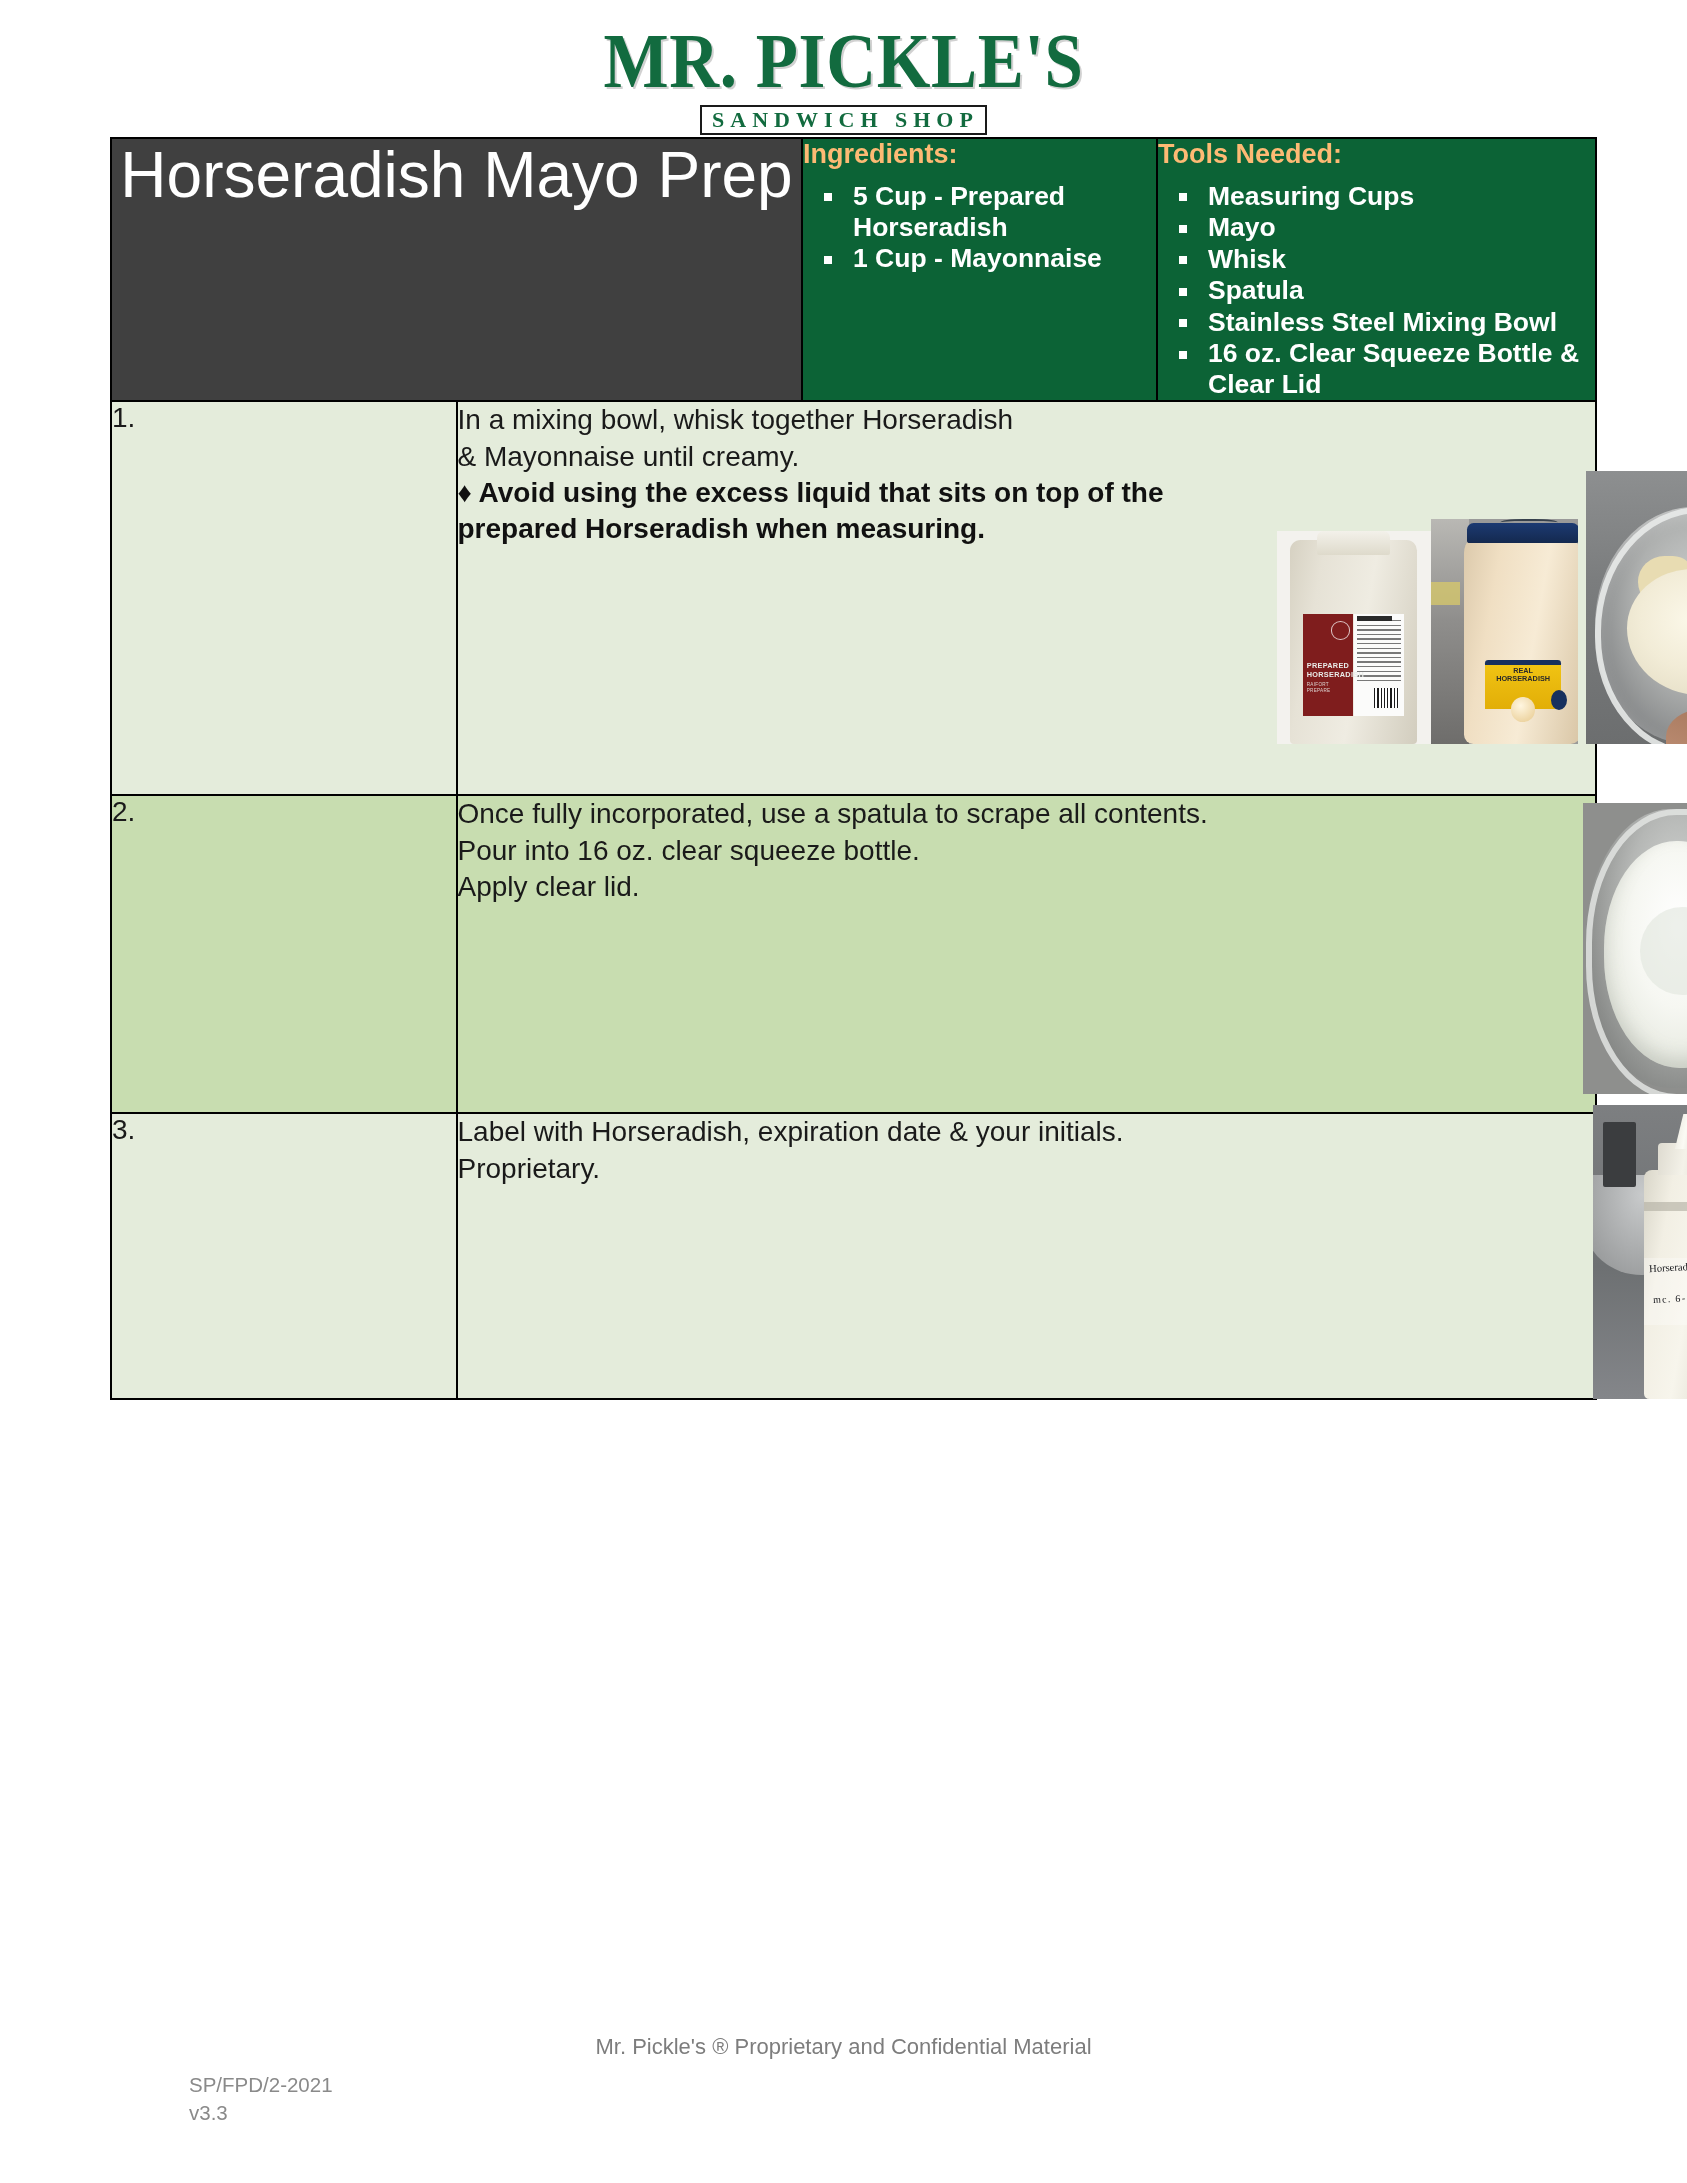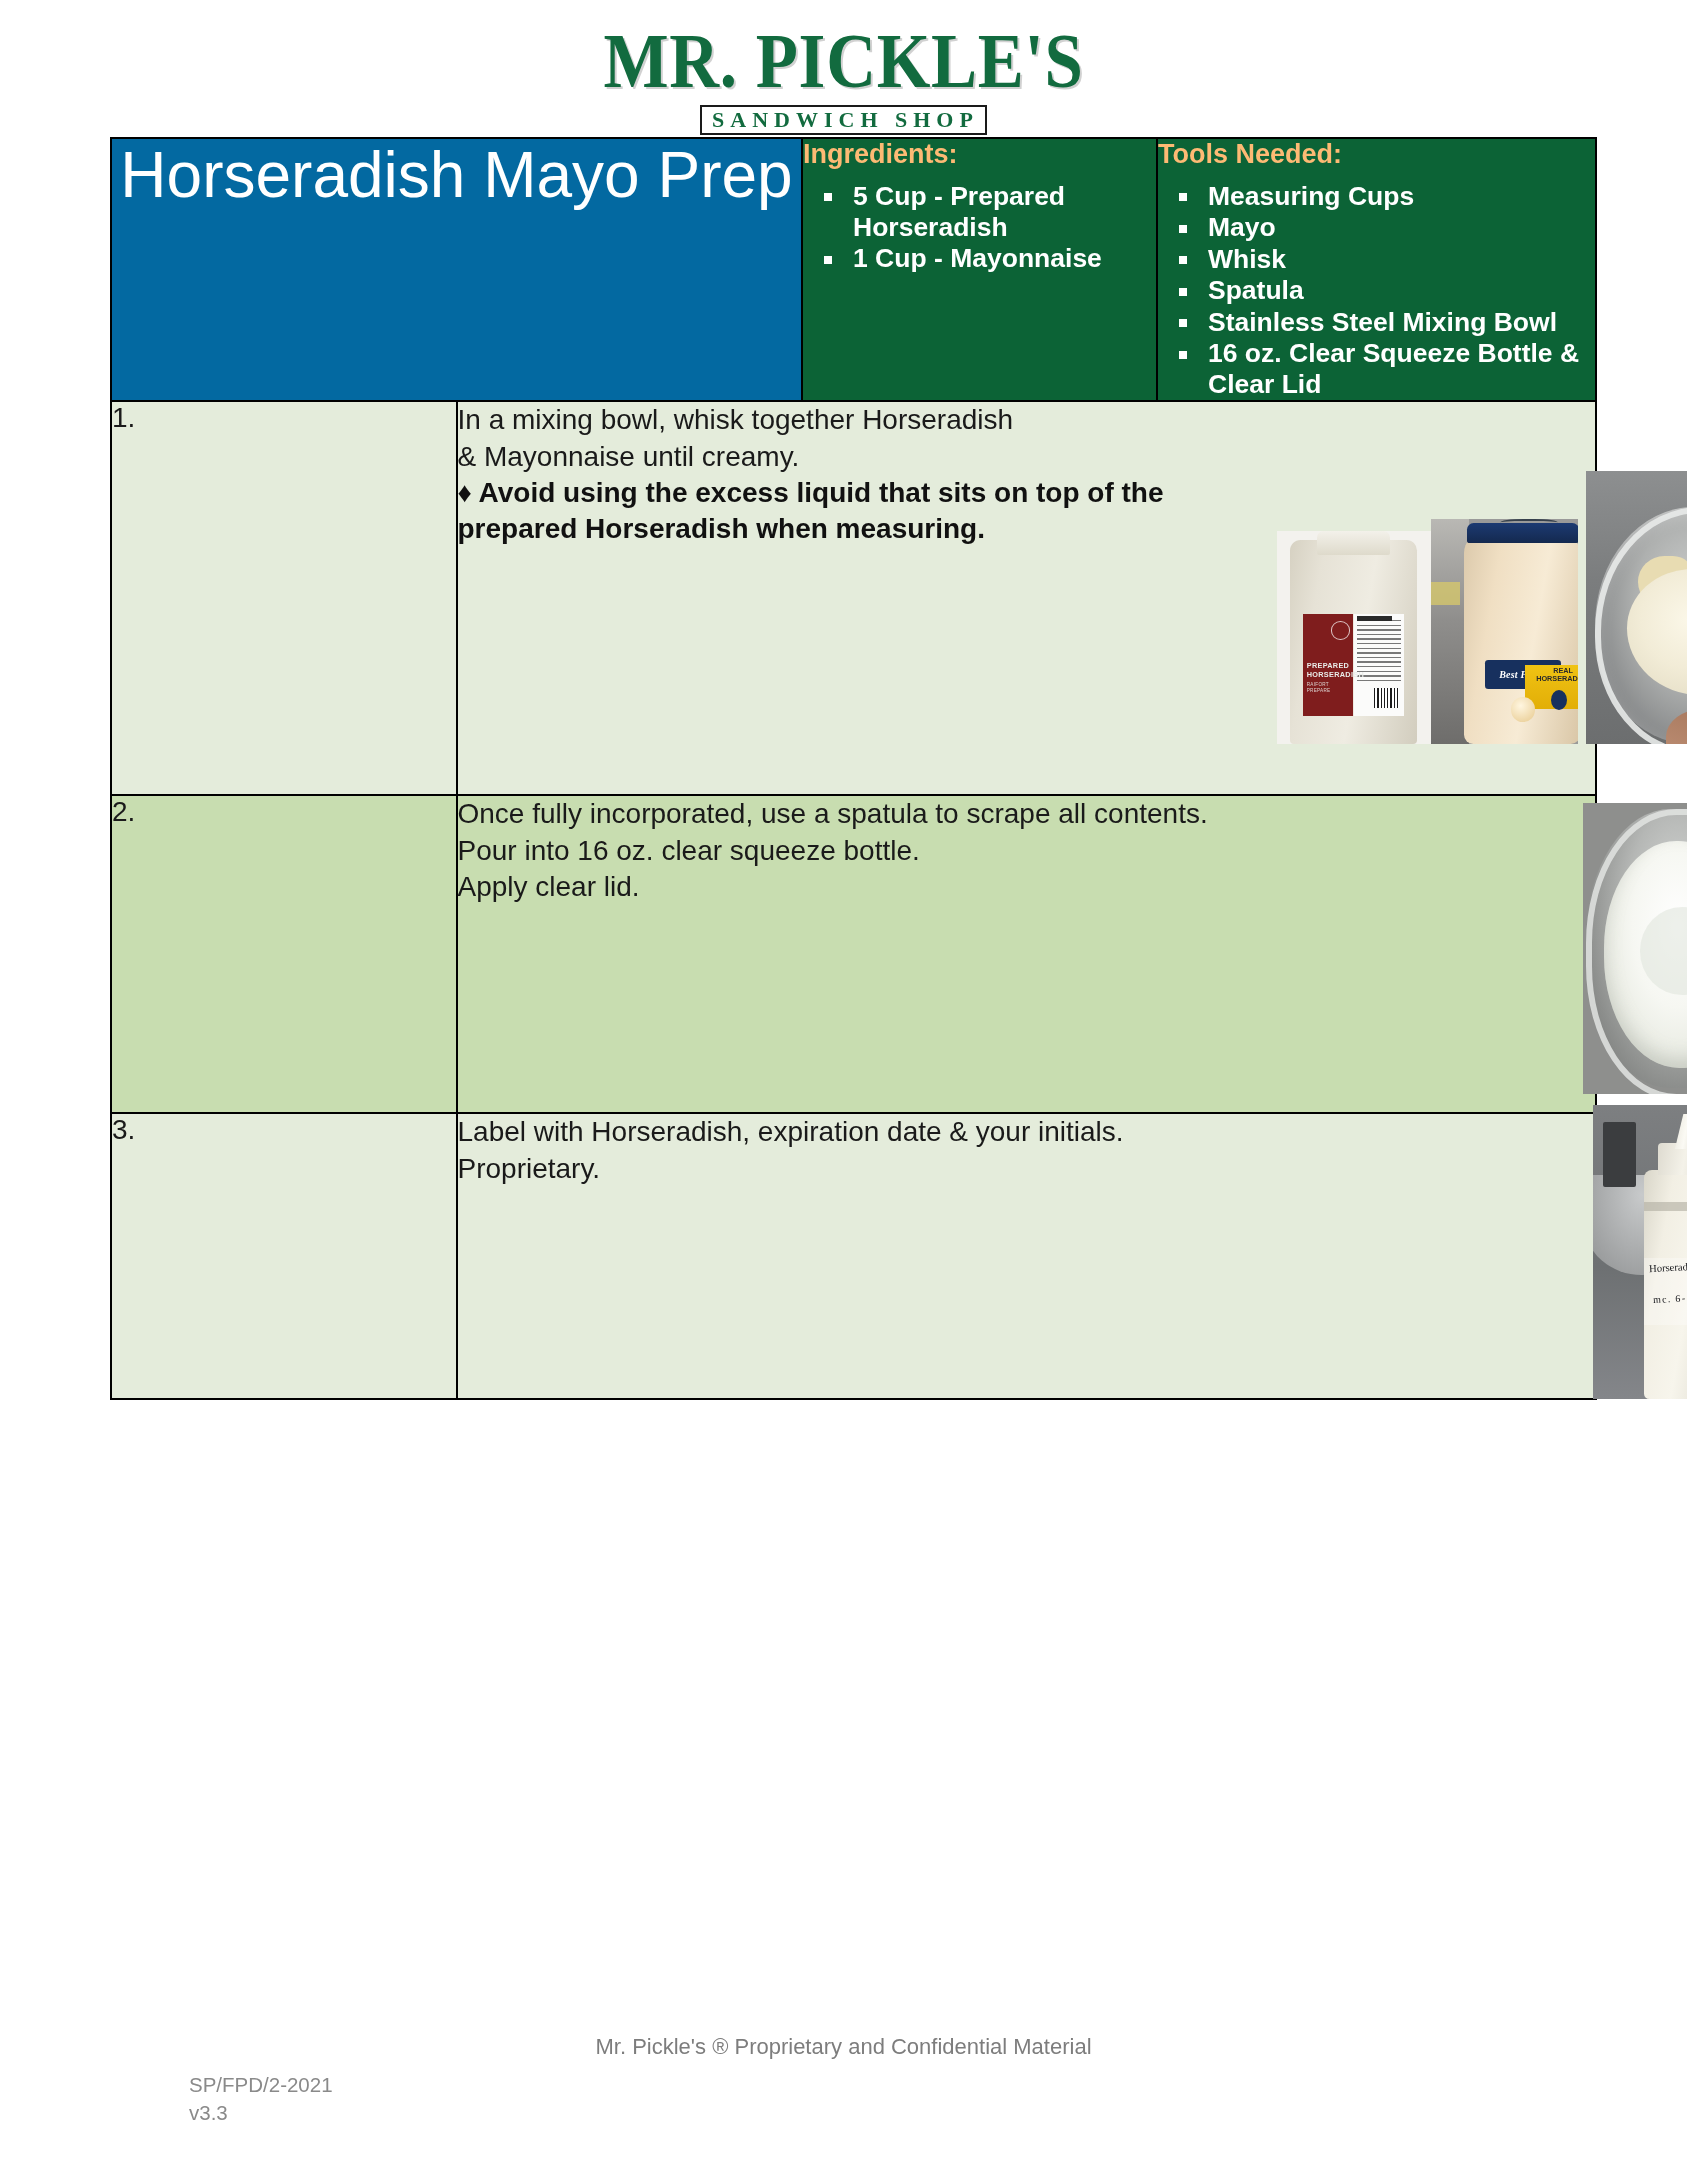--- a/index.html
+++ b/index.html
@@ -63,21 +63,21 @@
     table-layout: fixed;
   }
   .doc-table td {
     border: 2px solid #000000;
     vertical-align: top;
     padding: 0;
   }
 
   
   .hdr-title-cell {
-    background: #0369a1;
+    background: #404040;
     width: 689px;
     height: 255px;
     text-align: center;
     vertical-align: middle;
     padding: 0 13.2px;
   }
   .hdr-title {
     color: #ffffff;
     font-size: 64px;
     font-weight: normal;
@@ -224,21 +224,21 @@
     background: #17305e; border-radius: 3.3px;
     display:flex; align-items:center; justify-content:center;margin-top:24px;
   }
   .mayo-label-blue span {
     color:#ffffff; font-family:"Liberation Serif",serif; font-style:italic;
     font-weight:bold; font-size:10px; letter-spacing:0.2px;
   }
   .mayo-label-yellow {
     position:absolute; left:37%; top:65%; width:52%; height:19%;
     background: linear-gradient(180deg,#f0c313,#e2ae07);
-    display:flex; align-items:flex-start; justify-content:center; padding-top:1.3px;margin-left:40px;
+    display:flex; align-items:flex-start; justify-content:center; padding-top:1.3px;
   }
   .mayo-label-yellow span {
     color:#2a2a2a; font-size:7.3px; font-weight:bold; line-height:1.1; text-align:center;
   }
   .mayo-egg {
     position:absolute; left:55%; top:79%; width:16%; height:11%;
     background: radial-gradient(circle at 40% 35%, #fff6e0, #e7c98d);
     border-radius:50%;
   }
   .mayo-badge {

